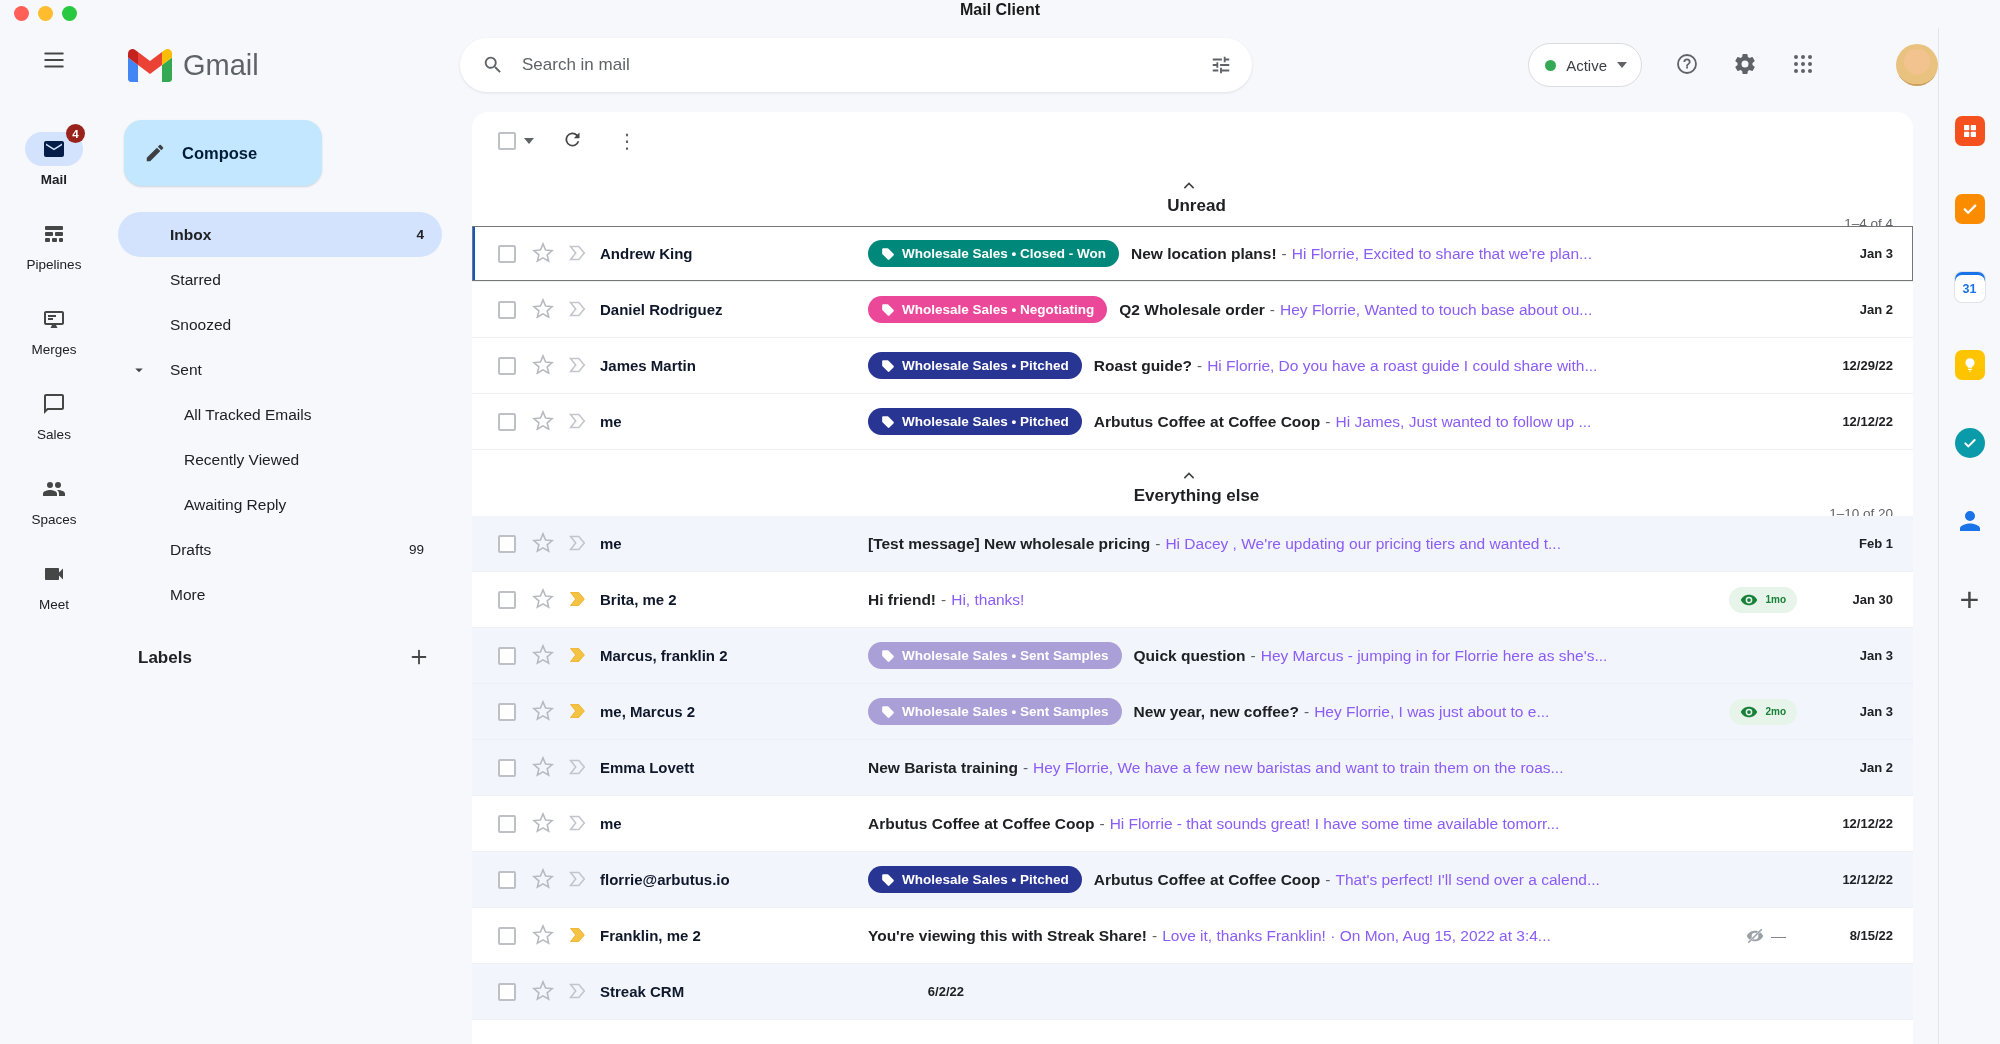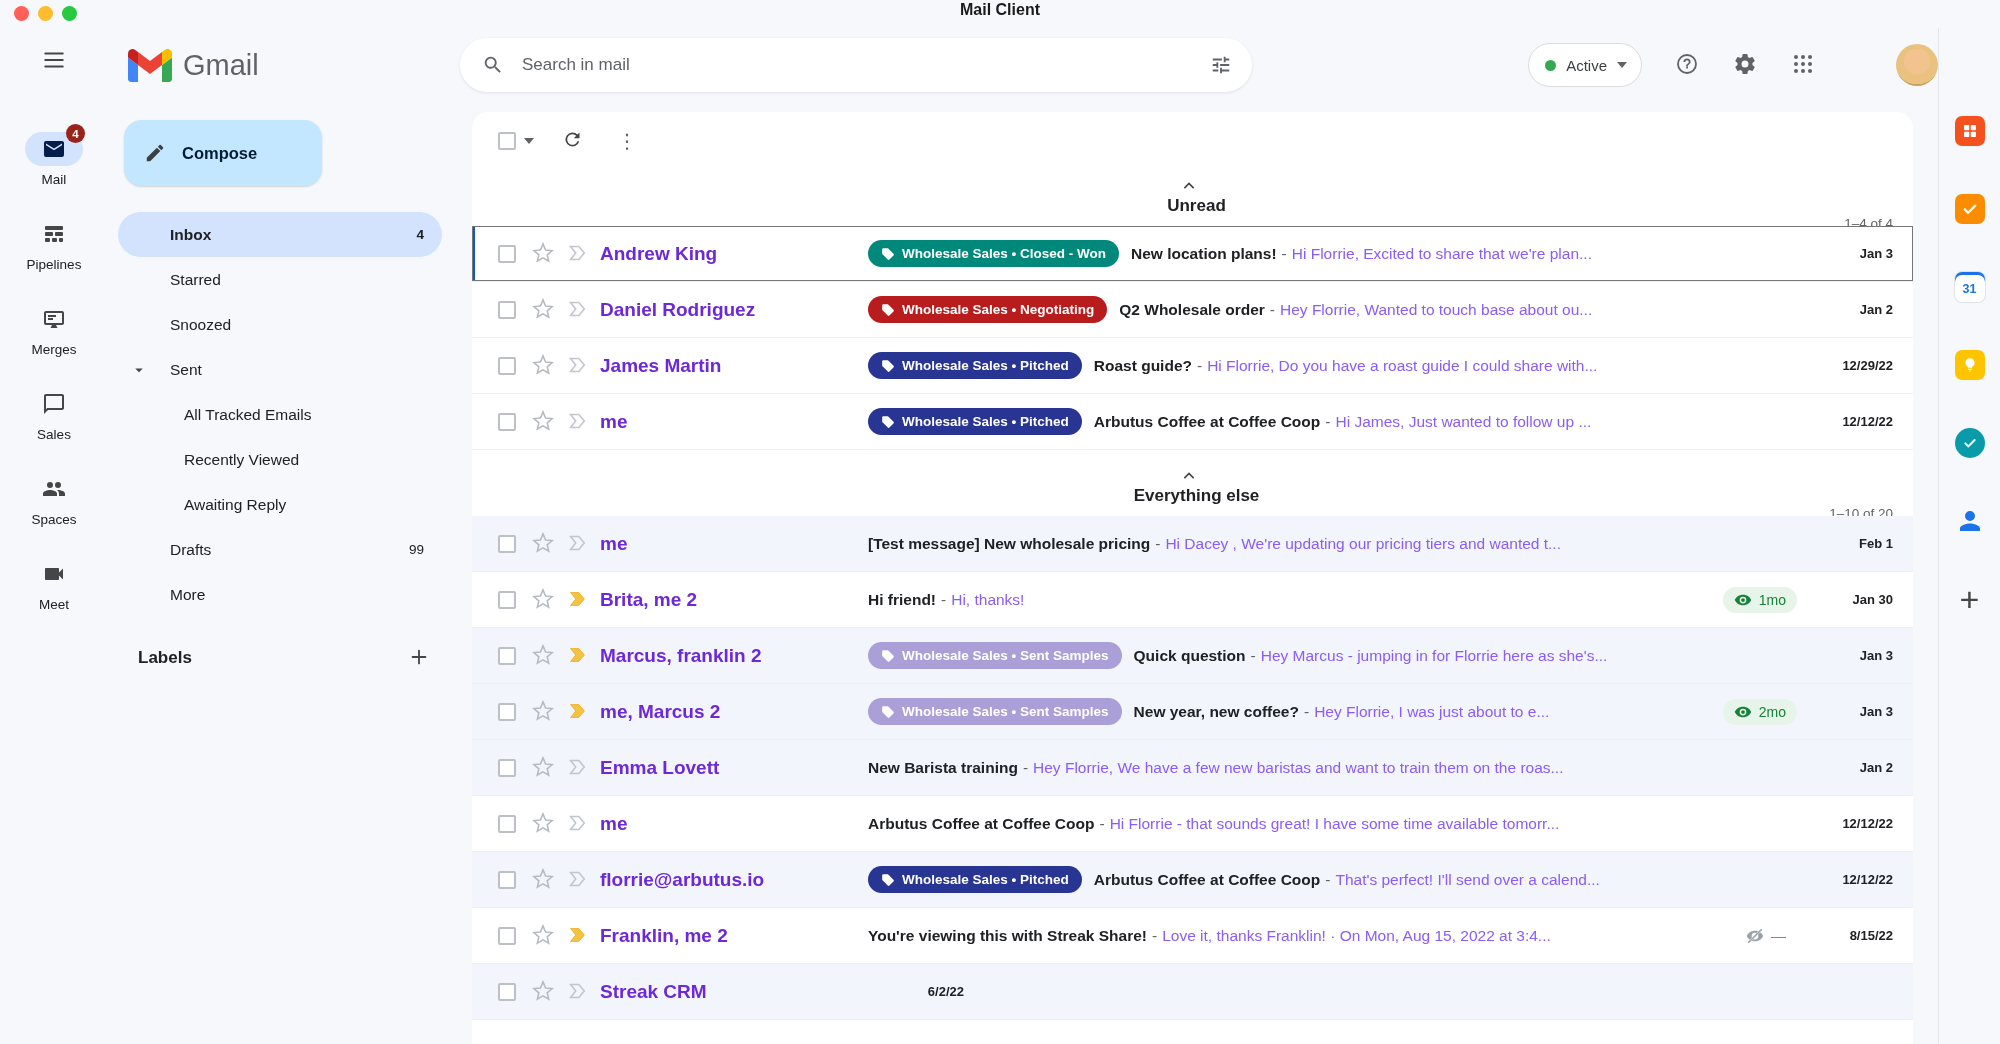--- a/index.html
+++ b/index.html
@@ -21,21 +21,21 @@
   .rail { position:absolute; left:0; top:28px; bottom:0; width:108px; display:flex; flex-direction:column; align-items:center; }
   .hamburger { margin:18px 0 56px; width:30px; height:30px; border:none; background:none; cursor:pointer; }
   .hamburger svg{width:26px;height:26px}
   .rail-item { display:flex; flex-direction:column; align-items:center; margin-bottom:30px; cursor:pointer; }
   .rail-pill { width:58px; height:34px; border-radius:17px; display:flex; align-items:center; justify-content:center; position:relative; }
   .rail-item.selected .rail-pill { background:#d3e3fd; }
   .rail-pill svg { width:24px; height:24px; }
   .rail-badge { position:absolute; top:-8px; right:-2px; min-width:19px; height:19px; padding:0 4px; border-radius:10px;
     background:#99231a; color:#fff; font-size:11.5px; font-weight:700; display:flex; align-items:center; justify-content:center; }
   .rail-label { margin-top:6px; font-size:13.5px; color:#202124; }
-  .rail-item.selected .rail-label { font-weight:400; }
+  .rail-item.selected .rail-label { font-weight:700; }
 
   
   .sidebar { position:absolute; left:108px; top:28px; width:352px; bottom:0; }
   .logo { display:flex; align-items:center; gap:11px; padding:16px 0 0 20px; height:58px; }
   .gmail-m { width:44px; height:33px; }
   .gmail-word { font-size:29px; color:#5f6368; }
   .compose { margin:34px 0 26px 16px; width:198px; height:66px; border-radius:18px; background:#c2e7ff;
     display:flex; align-items:center; gap:16px; padding:0 20px; font-size:16.5px; font-weight:700; color:#001d35;
     border:none; cursor:pointer; box-shadow:0 1px 2px rgba(60,64,67,.2); }
   .compose svg{width:22px;height:22px}
@@ -88,31 +88,31 @@
   .section-range { margin-left:auto; color:#5f6368; font-size:13.5px; }
   .section-head .morev { margin-left:28px; }
 
   .row { height:56px; display:flex; align-items:center; padding:0 20px 0 26px; border-bottom:1px solid #eef1f4; background:#fff; cursor:pointer; position:relative; }
   .row.read { background:#f2f6fc; }
   .row.focused { box-shadow: inset 0 0 0 1px #747775, inset 3px 0 0 0 #0b57d0; }
   .row .chk { margin-right:16px; }
   .icn { display:inline-flex; flex:none; }
   .rstar, .rimp { width:24px; height:24px; margin-right:10px; }
   .rstar svg,.rimp svg{width:22px;height:22px}
-  .sender { width:268px; flex:none; font-size:19px; font-weight:700; color:#6d28d9; white-space:nowrap; overflow:hidden; text-overflow:ellipsis; padding-right:5px; }
+  .sender { width:268px; flex:none; font-size:15px; font-weight:700; color:#0f172a; white-space:nowrap; overflow:hidden; text-overflow:ellipsis; padding-right:5px; }
   .subj-area { flex:1; min-width:0; display:flex; align-items:center; gap:12px; }
   .badge { flex:none; display:inline-flex; align-items:center; gap:7px; height:27px; padding:6px 13px; border-radius:14px;
     color:#fff; font-size:13.5px; font-weight:700; white-space:nowrap; cursor:pointer; }
   .badge .tag{ width:14px; height:14px; }
   .badge .tag svg{width:14px;height:14px}
   .line { min-width:0; overflow:hidden; white-space:nowrap; text-overflow:ellipsis; font-size:15.5px; }
   .subject { font-weight:700; color:#202124; }
   .sep { color:#5f6368; margin:0 5px; }
   .snip { color:#8b5cf6;margin-top:32px; }
-  .track { flex:none; display:inline-flex; align-items:center; gap:7px; height:26px; padding:0 11px; border-radius:13px; margin-left:10px; font-size:14px; font-weight:400; }
+  .track { flex:none; display:inline-flex; align-items:center; gap:7px; height:26px; padding:0 11px; border-radius:13px; margin-left:10px; font-size:10px; font-weight:700; }
   .track.seen { background:#e6f4ea; color:#188038; }
   .track.unseen { background:transparent; color:#80868b; font-weight:400; font-size:15px; }
   .track .eye { width:18px; height:18px; }
   .track .eye svg{width:18px;height:18px}
   .date { flex:none; width:88px; text-align:right; font-size:13px; font-weight:700; color:#202124; margin-left:8px; }
 
   
   .rightrail { position:absolute; right:0; top:28px; bottom:0; width:62px; border-left:1px solid #e3e6ea;
     display:flex; flex-direction:column; align-items:center; padding-top:86px; }
   .rr-item { width:34px; height:34px; margin-bottom:44px; border:none; background:none; display:flex; align-items:center; justify-content:center; cursor:pointer; }
@@ -431,21 +431,21 @@
               <path fill="none" stroke="#b6bac0" stroke-width="1.7" d="M12 17.3 18.2 21l-1.6-7 5.4-4.7-7.2-.6L12 2 9.2 8.7 2 9.3l5.5 4.7-1.7 7z"></path>
             </svg>
           </span>
           <span class="icn rimp">
             <svg viewBox="0 0 24 24">
               <path fill="none" stroke="#c2c6cc" stroke-width="1.7" d="M5 5h9l6 7-6 7H5l5.6-7z"></path>
             </svg>
           </span>
           <span class="sender">Daniel Rodriguez</span>
           <span class="subj-area">
-            <span class="badge" style="background:#b91c1c">
+            <span class="badge" style="background:#ec4899">
               <span class="icn tag">
                 <svg viewBox="0 0 24 24">
                   <path fill="#fff" d="M21.4 11.6l-9-9A2 2 0 0 0 11 2H4a2 2 0 0 0-2 2v7c0 .55.22 1.05.59 1.41l9 9a2 2 0 0 0 2.82 0l7-7a2 2 0 0 0 0-2.82z"></path>
                 </svg>
               </span>
               <span>Wholesale Sales • Negotiating</span>
             </span>
             <span class="line"><span class="subject">Q2 Wholesale order</span><span class="sep">-</span><span class="snip">Hey Florrie, Wanted to touch base about ou...</span></span>
           </span>
           <span class="date">Jan 2</span>

